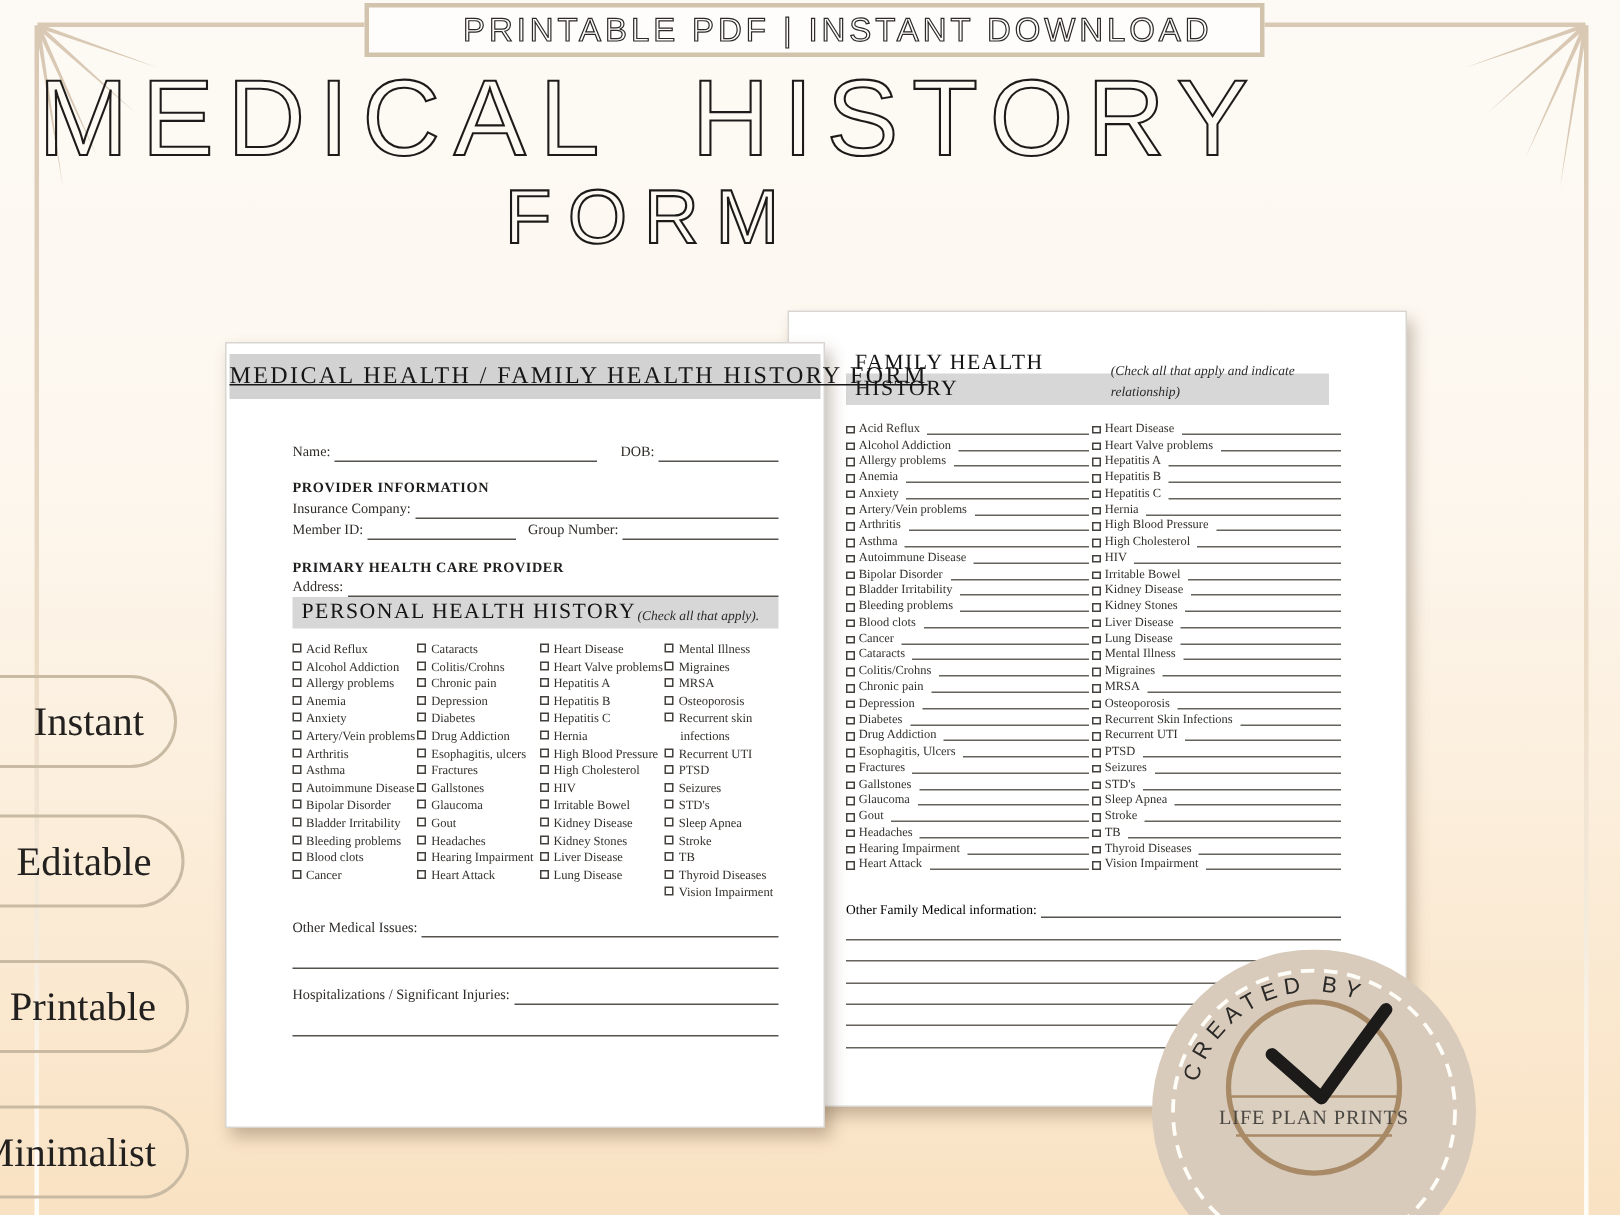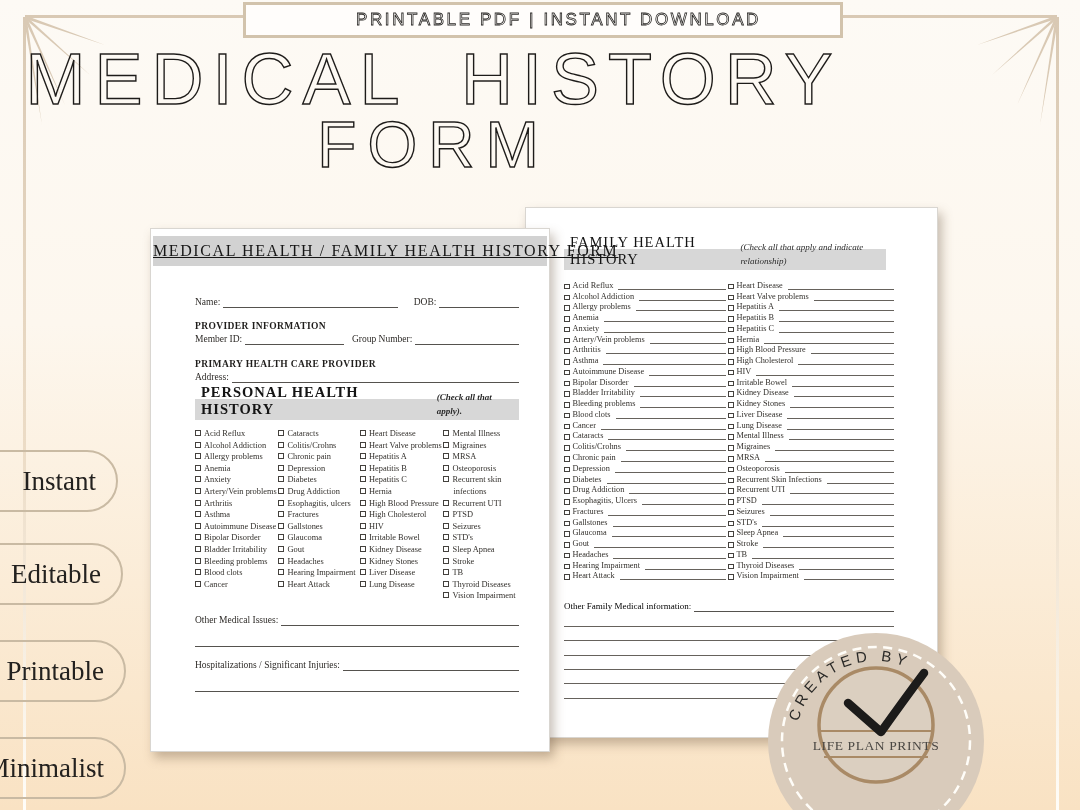--- a/index.html
+++ b/index.html
@@ -9,32 +9,32 @@
     font-family:"Liberation Serif",serif;
   }
   
   .frame-svg{position:absolute;left:0;top:0;z-index:0;pointer-events:none;}
   
   .banner{
     position:absolute;left:243px;top:2px;width:594px;height:30px;z-index:5;
     background:#fffdfb;border:3px solid #d2c3ac;display:flex;align-items:center;justify-content:center;
   }
   .banner-text{
-    font-family:"Liberation Sans",sans-serif;font-size:17px;letter-spacing:2.6px;color:#2c2a28;font-weight:400;margin-left:31px;
+    font-family:"Liberation Sans",sans-serif;font-size:22px;letter-spacing:2.6px;color:#2c2a28;font-weight:400;margin-left:31px;
   }
   @supports (-webkit-text-stroke:1px #000){
     .banner-text{color:transparent;-webkit-text-stroke:0.8px #2c2a28;}
   }
   
   .display-title{
     position:absolute;left:0;top:44px;width:867px;text-align:center;z-index:1;
     font-family:"Liberation Sans",sans-serif;color:#1d1b19;font-weight:100;
   }
   .display-title .t1{font-size:72px;letter-spacing:9px;word-spacing:26px;line-height:70px;}
-  .display-title .t2{font-size:64px;letter-spacing:11px;line-height:62px;}
+  .display-title .t2{font-size:51px;letter-spacing:11px;line-height:62px;}
   @supports (-webkit-text-stroke:1px #000){
     .display-title .t1,.display-title .t2{color:transparent;-webkit-text-stroke:1.4px #1d1b19;}
   }
   
   .page{position:absolute;background:#fff;border:1px solid #d9d6d1;box-sizing:border-box;
         box-shadow:4px 6px 10px rgba(96,74,52,.35);}
   .left-page{left:150px;top:228px;width:400px;height:524px;z-index:2;}
   .right-page{left:525px;top:207px;width:413px;height:531px;z-index:1;}
   .page-titlebar{
     margin:7px 2px 0;height:30px;background:#d2d2d2;display:flex;align-items:center;
@@ -487,32 +487,36 @@
     <span>MEDICAL HEALTH / FAMILY HEALTH HISTORY FORM</span>
   </div>
   <div class="lp-content">
     <div class="field-row" style="margin-top:30px;">
       <span class="lbl">Name:</span>
         <span class="ul" style="flex:2.3;"></span>
       <span class="lbl" style="margin-left:16px;">DOB:</span>
         <span class="ul" style="flex:1.05;"></span>
     </div>
     <div class="subhead" style="margin-top:13px;">PROVIDER INFORMATION</div>
+    <div class="field-row" style="margin-top:3px;">
+      <span class="lbl">Insurance Company:</span>
+        <span class="ul grow"></span>
+    </div>
     <div class="field-row" style="margin-top:2px;">
       <span class="lbl">Member ID:</span>
         <span class="ul" style="flex:1;"></span>
       <span class="lbl" style="margin-left:8px;">Group Number:</span>
         <span class="ul" style="flex:1.05;"></span>
     </div>
     <div class="subhead" style="margin-top:14px;">PRIMARY HEALTH CARE PROVIDER</div>
     <div class="field-row" style="margin-top:2px;">
       <span class="lbl">Address:</span>
         <span class="ul grow"></span>
     </div>
-    <div class="section-bar" style="margin-top:16px;font-weight:bold;">
+    <div class="section-bar" style="margin-top:0;">
       <span class="sb-title">PERSONAL HEALTH HISTORY</span>
         <span class="sb-note">(Check all that apply).</span>
     </div>
     <div class="cb-grid">
       <div class="cb-col col-1">
   <div class="cb-row"><span class="cb"></span><span>Acid Reflux</span></div>
 
   <div class="cb-row"><span class="cb"></span><span>Alcohol Addiction</span></div>
 
   <div class="cb-row"><span class="cb"></span><span>Allergy problems</span></div>

